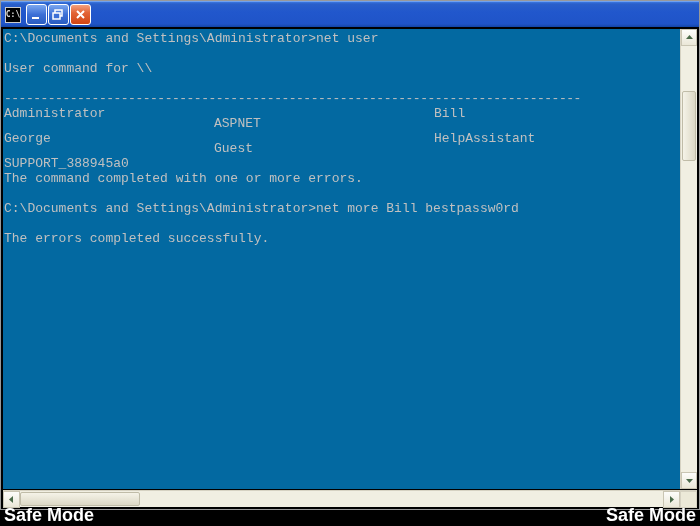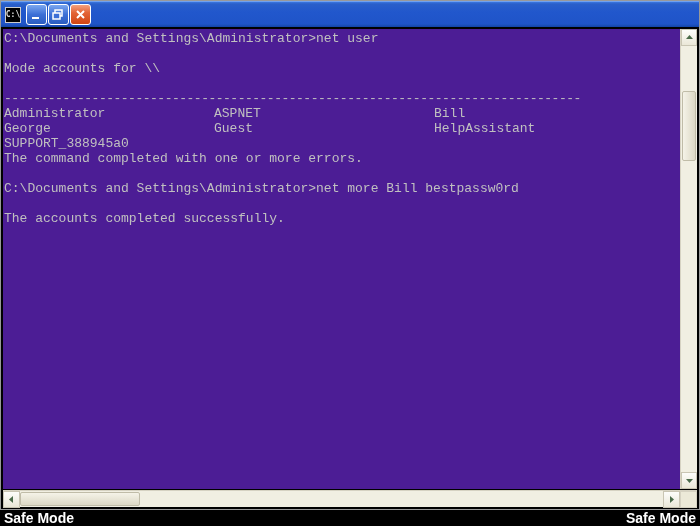--- a/index.html
+++ b/index.html
@@ -59,32 +59,32 @@
     background: linear-gradient(to bottom, #7ba7ef 0%, #3c6fd6 50%, #2a5cc0 100%);
   }
   .tb-close {
     background: linear-gradient(to bottom, #f4a17e 0%, #e36537 40%, #d14513 100%);
   }
   .tb-btn svg { width: 13px; height: 13px; }
 
   .terminal {
     position: absolute;
     left: 2px; right: 2px; top: 28px; bottom: 20px;
-    background: #4c1d95;
+    background: #0369a1;
     color: #c0c0c0;
     font-family: "Lucida Console", "Courier New", monospace;
     font-size: 13px;
     line-height: 15px;
     white-space: pre;
     overflow: hidden;
     padding: 2px 0 13px 1px;
   }
   .terminal .row { display: flex; justify-content: center; }
   .terminal .col1 { width: 210px; }
-  .terminal .col2 { width: 220px; }
+  .terminal .col2 { width: 220px; margin-top: 10px; }
   .terminal .col3 { flex: 1; }
   .hr-line { letter-spacing: -0.5px; }
 
   .v-scroll {
     position: absolute;
     right: 2px; top: 28px; bottom: 20px;
     width: 17px;
     background: #f1efe2;
     border-left: 1px solid #d6d2c2;
   }
@@ -127,21 +127,21 @@
   .h-scroll .track { position:absolute; left:17px; right:34px; top:0; bottom:0; }
   .h-scroll .thumb {
     position:absolute; top:1px; bottom:1px; left:0; width:120px;
     background: linear-gradient(to bottom,#f5f3e8,#dcd8c5);
     border:1px solid #c0bca8; border-radius:2px;
   }
 
   .safe-left, .safe-right {
     position: absolute; bottom: 0;
     color: #fff; font-family: "Tahoma", sans-serif;
-    font-size: 14px; font-weight: bold;
+    font-size: 18px; font-weight: bold;
     text-shadow: 1px 1px 1px #000;
   }
   .safe-left { left: 4px; }
   .safe-right { right: 4px; }
 
   .prompt-line { display: block; }
 </style>
 </head>
 <body>
 
@@ -164,27 +164,27 @@
         </div>
         <div class="tb-btn tb-close">
           <svg viewBox="0 0 13 13">
             <path d="M3 3 L10 10 M10 3 L3 10" stroke="#fff" stroke-width="2"></path>
           </svg>
         </div>
       </div>
     </div>
 
     <div class="terminal"><span class="prompt-line"><span>C:\Documents and Settings\Administrator&gt;</span><span>net user</span></span>
-<span>Mode accounts for \\</span>
+<span>User command for \\</span>
 
 <span class="hr-line">-------------------------------------------------------------------------------</span>
 <span class="row"><span class="col1">Administrator</span><span class="col2">ASPNET</span><span class="col3">Bill</span></span><span class="row"><span class="col1">George</span><span class="col2">Guest</span><span class="col3">HelpAssistant</span></span><span class="row"><span class="col1">SUPPORT_388945a0</span><span class="col2"></span><span class="col3"></span></span><span>The command completed with one or more errors.</span>
 
 <span class="prompt-line"><span>C:\Documents and Settings\Administrator&gt;</span><span>net more Bill bestpassw0rd</span></span>
-<span>The accounts completed successfully.</span>
+<span>The errors completed successfully.</span>
 
 </div>
 
     <div class="v-scroll">
       <div class="arrow up">
         <svg width="9" height="9" viewBox="0 0 9 9">
             <path d="M4.5 2 L8 6 L1 6 Z" fill="#4a6a4a"></path>
           </svg>
       </div>
       <div class="track">

